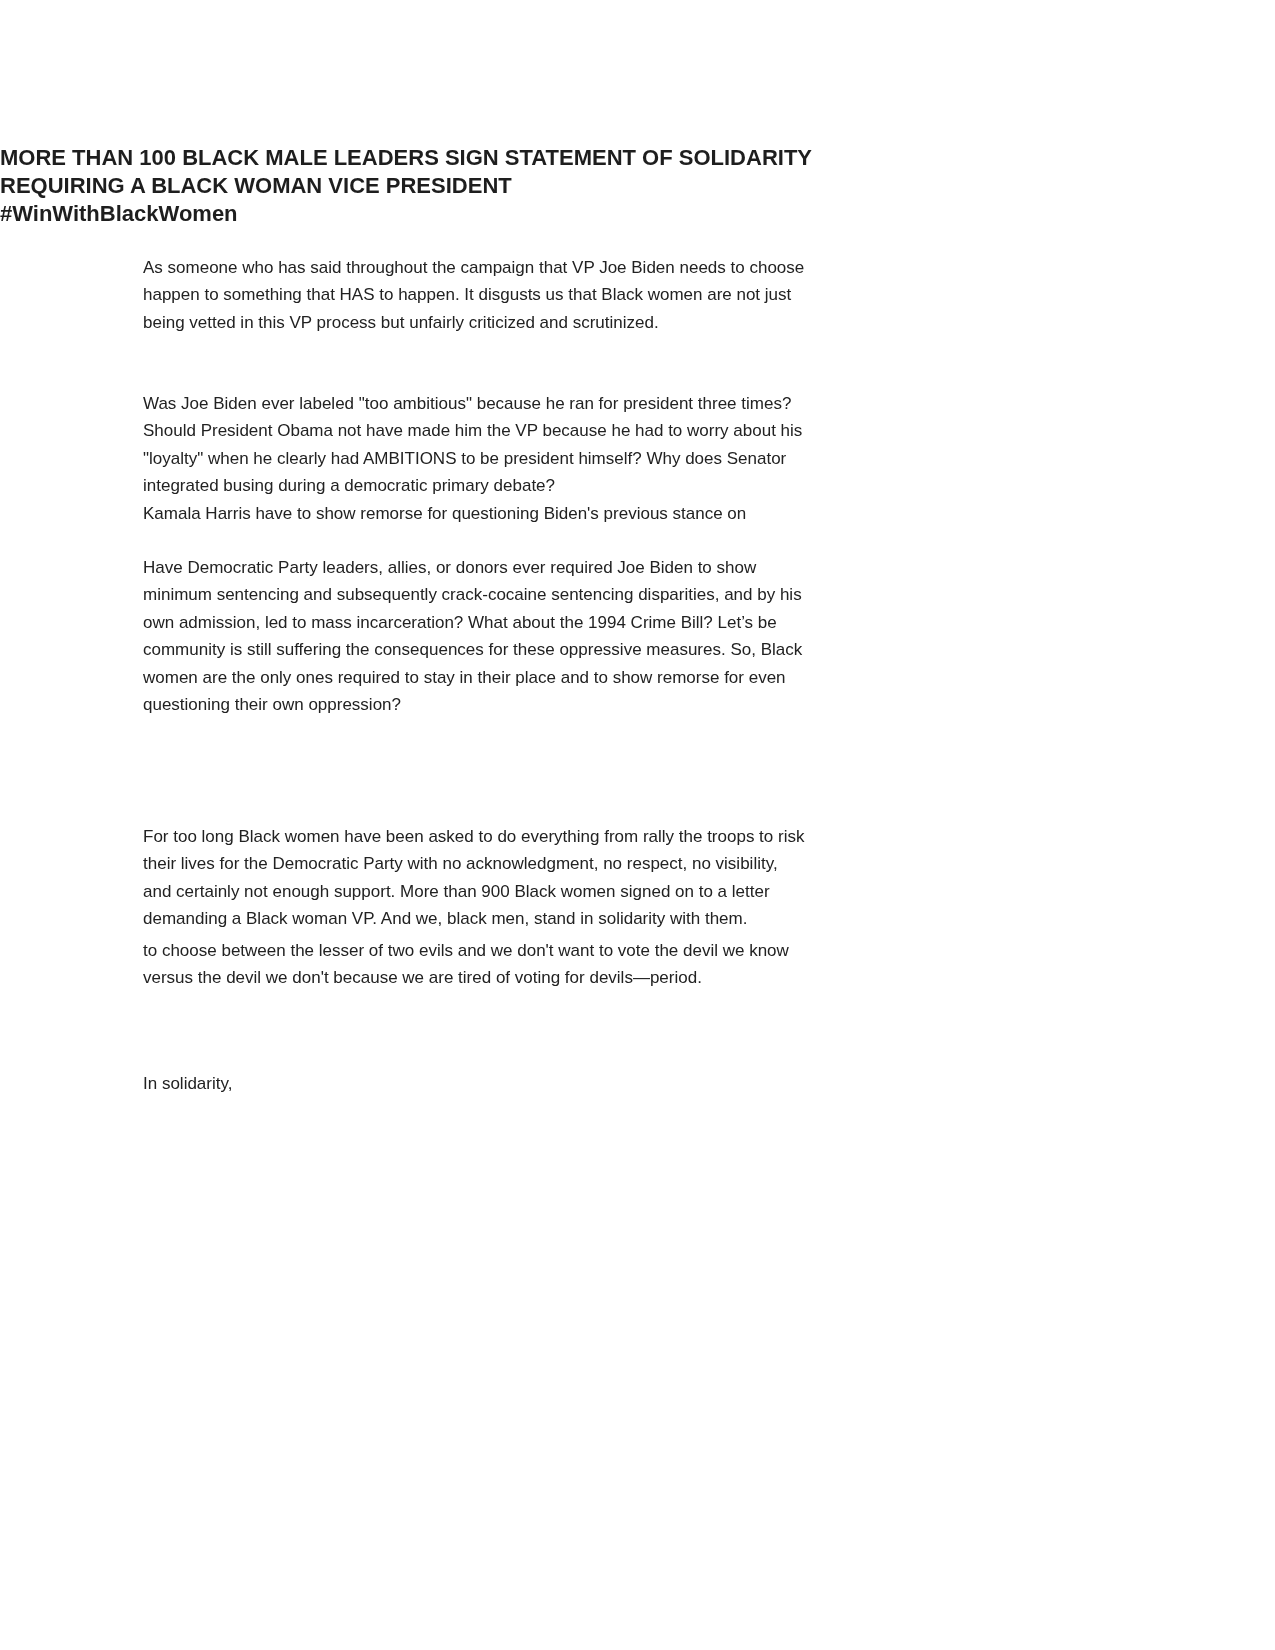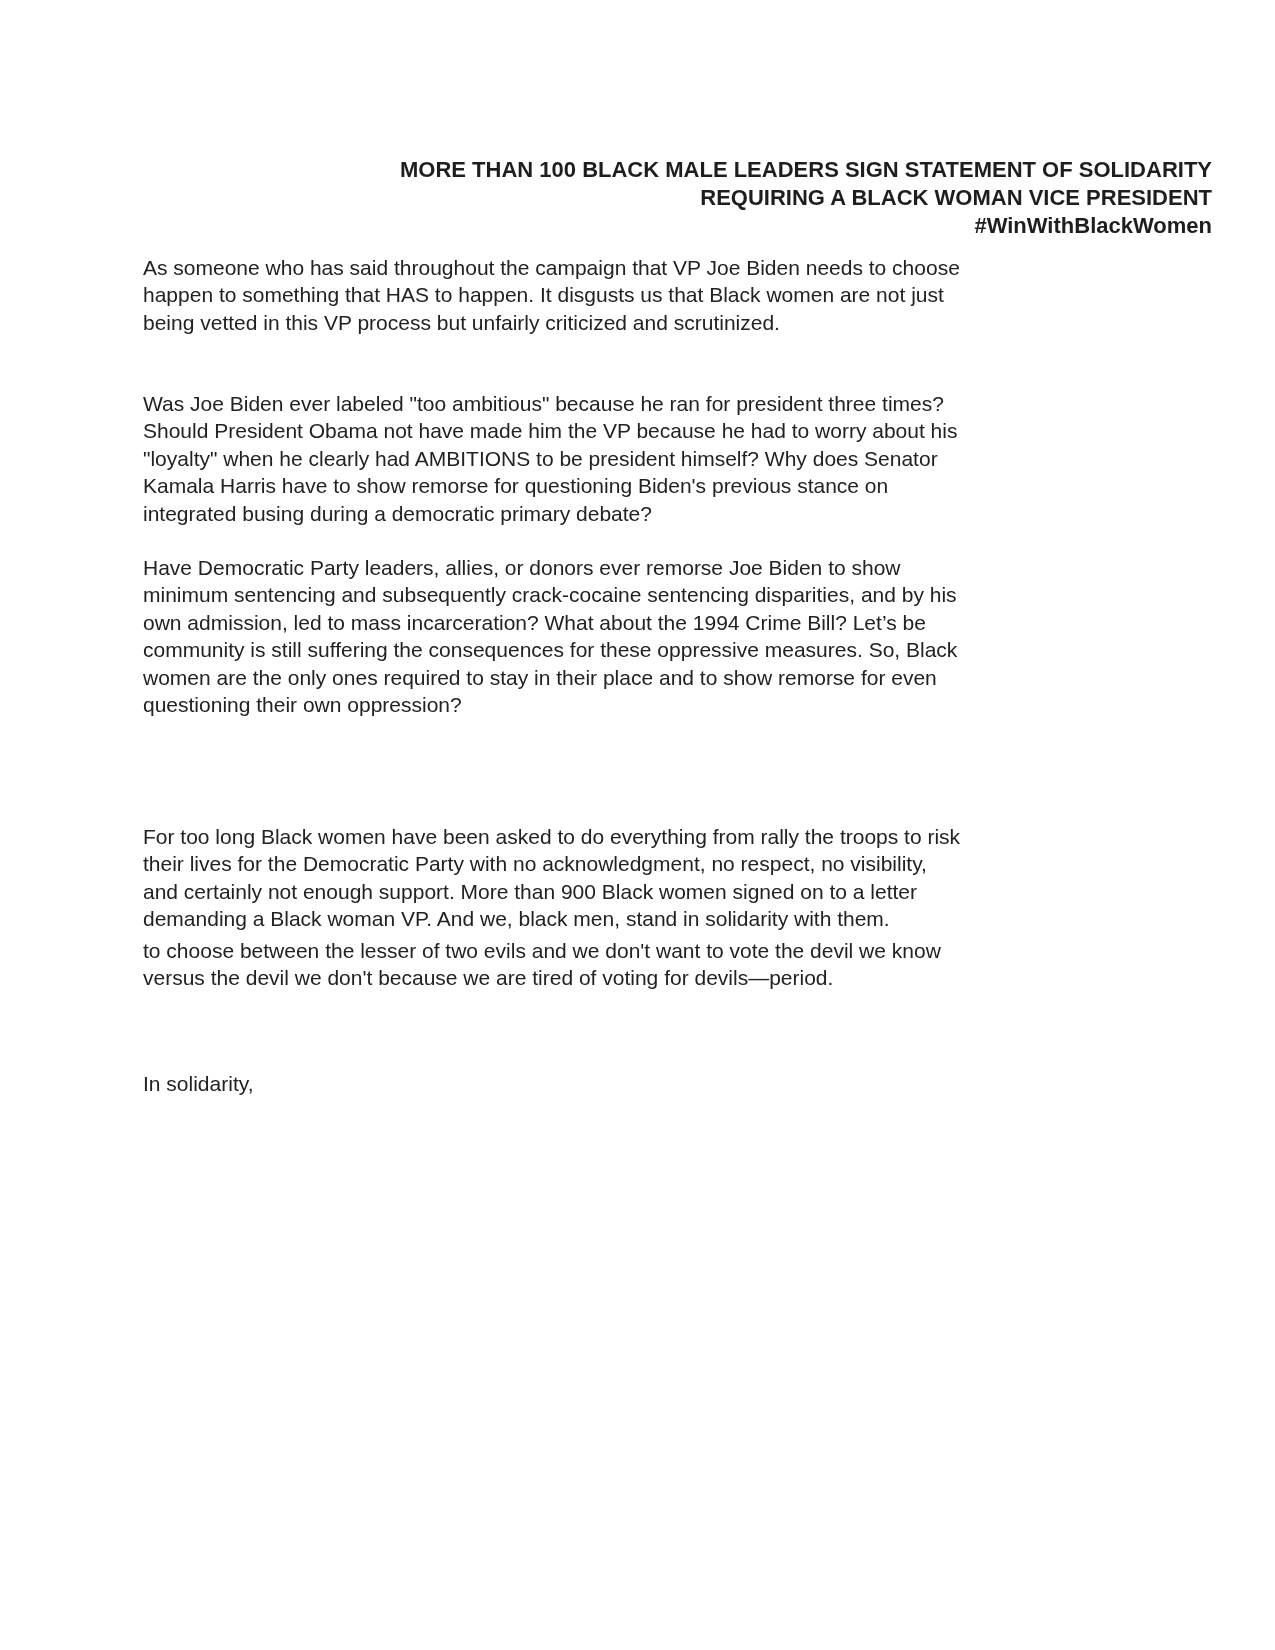--- a/index.html
+++ b/index.html
@@ -19,37 +19,37 @@
       position: absolute;
       left: 0;
       top: 0;
       width: 1275px;
       height: 1650px;
       background: #ffffff;
     }
     .title-block {
       position: absolute;
       left: 0;
-      top: 156px;
+      top: 144px;
       width: 1212px;
-      text-align: right;
+      text-align: left;
       font-weight: bold;
       font-size: 22px;
       line-height: 28px;
       color: #1e1e1e;
     }
     .title-line {
       display: block;
       white-space: nowrap;
     }
     .body-text {
       position: absolute;
       left: 143px;
       width: 940px;
-      font-size: 21px;
+      font-size: 17px;
       line-height: 27.4px;
       color: #222222;
     }
     .line {
       display: block;
       white-space: nowrap;
     }
     #p1 { top: 254px; }
     #p2 { top: 390px; }
     #p3 { top: 554px; }
@@ -71,26 +71,26 @@
   <div class="body-text" id="p1">
     <span class="line">As someone who has said throughout the campaign that VP Joe Biden needs to choose</span>
     <span class="line">happen to something that HAS to happen. It disgusts us that Black women are not just</span>
     <span class="line">being vetted in this VP process but unfairly criticized and scrutinized.</span>
   </div>
 
   <div class="body-text" id="p2">
     <span class="line">Was Joe Biden ever labeled "too ambitious" because he ran for president three times?</span>
     <span class="line">Should President Obama not have made him the VP because he had to worry about his</span>
     <span class="line">"loyalty" when he clearly had AMBITIONS to be president himself? Why does Senator</span>
+    <span class="line">integrated busing during a democratic primary debate?</span>
     <span class="line">Kamala Harris have to show remorse for questioning Biden's previous stance on</span>
-    <span class="line">integrated busing during a democratic primary debate?</span>
   </div>
 
   <div class="body-text" id="p3">
-    <span class="line">Have Democratic Party leaders, allies, or donors ever remorse Joe Biden to show</span>
+    <span class="line">Have Democratic Party leaders, allies, or donors ever required Joe Biden to show</span>
     <span class="line">minimum sentencing and subsequently crack-cocaine sentencing disparities, and by his</span>
     <span class="line">own admission, led to mass incarceration? What about the 1994 Crime Bill? Let’s be</span>
     <span class="line">community is still suffering the consequences for these oppressive measures. So, Black</span>
     <span class="line">women are the only ones required to stay in their place and to show remorse for even</span>
     <span class="line">questioning their own oppression?</span>
   </div>
 
   <div class="body-text" id="p4">
     <span class="line">For too long Black women have been asked to do everything from rally the troops to risk</span>
     <span class="line">their lives for the Democratic Party with no acknowledgment, no respect, no visibility,</span>

